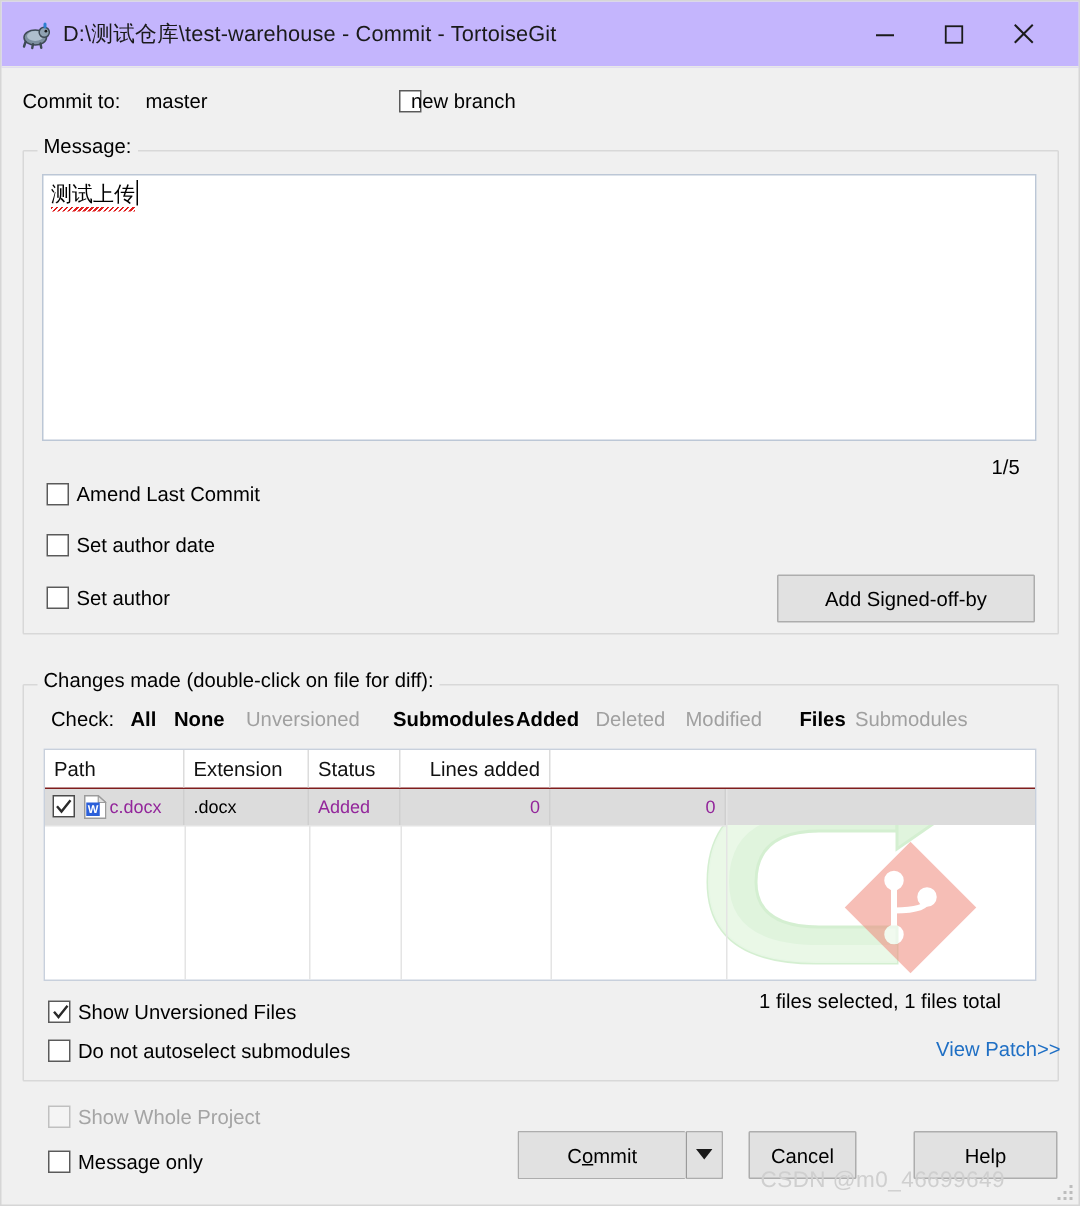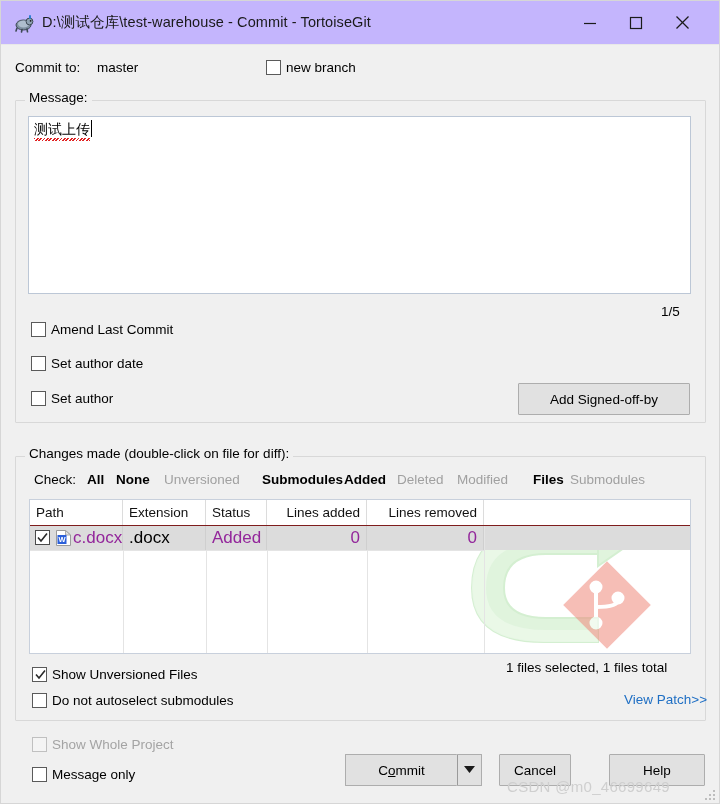--- a/index.html
+++ b/index.html
@@ -198,21 +198,21 @@
     left: 0;
     height: 24px;
     width: 100%;
     background: #dcdcdc;
   }
   .cell {
     position: absolute;
     top: 0;
     height: 24px;
     line-height: 24px;
-    font-size: 17px;
+    font-size: 12px;
     white-space: nowrap;
     padding: 0 6px;
     box-sizing: border-box;
     border-right: 1px solid #cfcfcf;
   }
   .cell.right { text-align: right; }
   .added { color: #93269b; }
   .rowcb {
     position: absolute;
     left: 5px; top: 4px;
@@ -289,21 +289,21 @@
         <line x1="1.5" y1="1.5" x2="13.5" y2="13.5" stroke="#1b1b1b" stroke-width="1.3"></line>
         <line x1="13.5" y1="1.5" x2="1.5" y2="13.5" stroke="#1b1b1b" stroke-width="1.3"></line>
       </svg>
     </div>
   </div>
 
   <div class="lbl" style="left:14px; top:59px;">Commit to:</div>
   <div class="lbl" style="left:96px; top:59px;">master</div>
 
   <div class="cb" style="left:265px; top:59px;"></div>
-  <div class="cb-label" style="left:285px; top:59px;">new branch</div>
+  <div class="cb-label" style="left:273px; top:59px;">new branch</div>
 
   <div class="groupbox" style="left:14px; top:99px; width:691px; height:323px;"></div>
   <div class="group-legend" style="left:24px; top:89px;">Message:</div>
 
   <div class="msgbox" style="left:27px; top:115px; width:663px; height:178px;">
     <div class="msgtext"><span class="spell">测试上传</span><span class="caret"></span></div>
   </div>
 
   <div class="lbl" style="left:660px; top:303px;">1/5</div>
 
@@ -353,21 +353,20 @@
           </g>
         </g>
       </svg>
     </div>
 
     <div class="hdr">
       <div class="hdr-cell" style="left:0px;   width:93px;">Path</div>
       <div class="hdr-cell" style="left:93px;  width:83px;">Extension</div>
       <div class="hdr-cell" style="left:176px; width:61px;">Status</div>
       <div class="hdr-cell right" style="left:237px; width:100px;">Lines added</div>
-      <div class="hdr-cell right" style="left:337px; width:117px;">Lines removed</div>
     </div>
 
     <div class="row" style="top:26px;">
       <div class="rowcb">
         <svg class="tick" width="13" height="13" viewBox="0 0 13 13" style="position:absolute;left:0;top:0;">
           <polyline points="2,6.5 5,10 11,2.5" fill="none" stroke="#2a2a2a" stroke-width="1.6"></polyline>
         </svg>
       </div>
       <div class="docicon">
         <svg width="15" height="16" viewBox="0 0 15 16">

